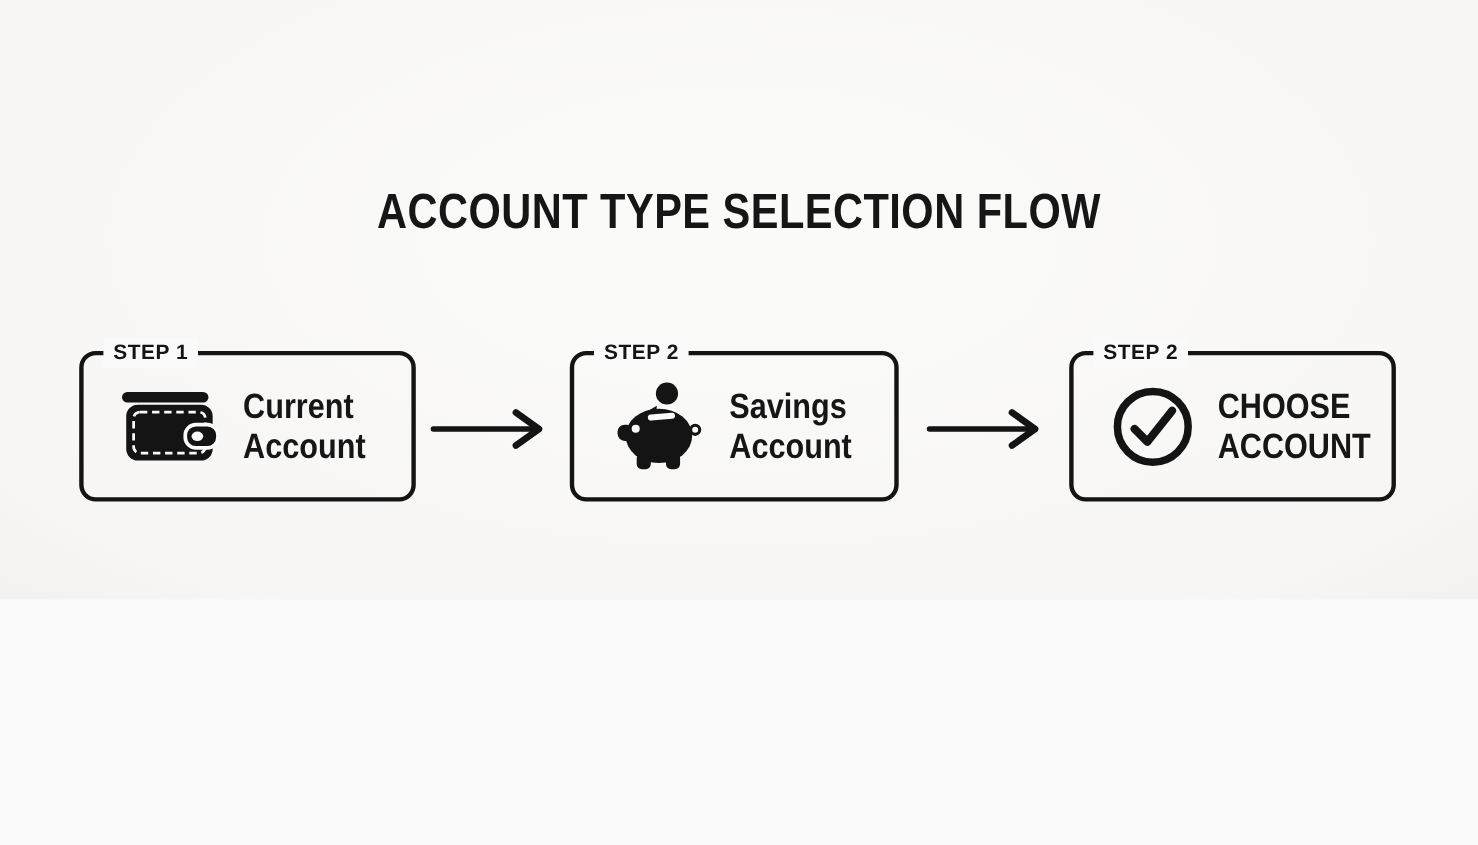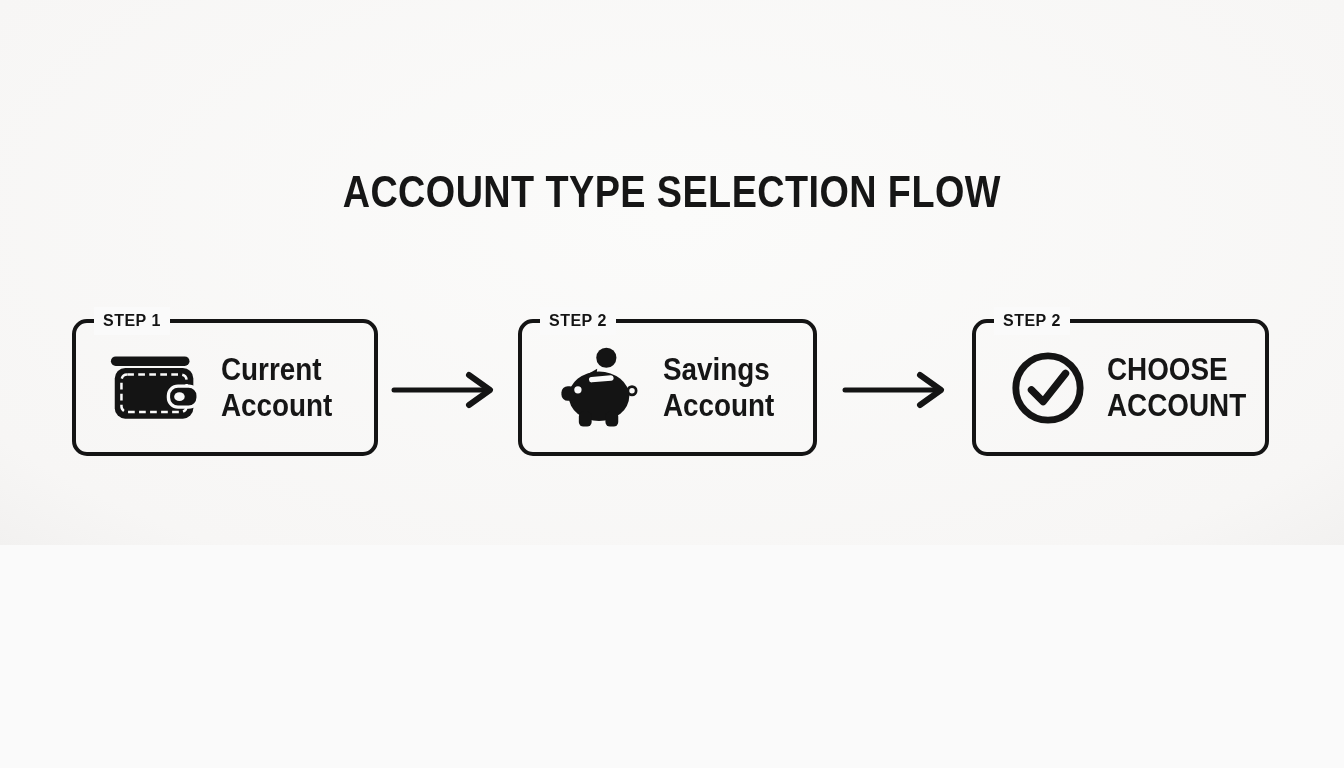--- a/index.html
+++ b/index.html
@@ -44,21 +44,21 @@
   }
   .step-box.b1 { left: 72px;  width: 306px; }
   .step-box.b2 { left: 518px; width: 299px; }
   .step-box.b3 { left: 972px; width: 297px; }
   .step-legend {
     position: absolute;
     top: -16px;
     left: 18px;
     background: #fafafa;
     padding: 0 9px;
-    font-size: 16px;
+    font-size: 19px;
     font-weight: 700;
     letter-spacing: 0.5px;
     color: #141414;
     line-height: 28px;
     white-space: nowrap;
   }
   .step-icon { flex: 0 0 auto; display: block; }
   .step-text {
     font-size: 32px;
     font-weight: 700;

